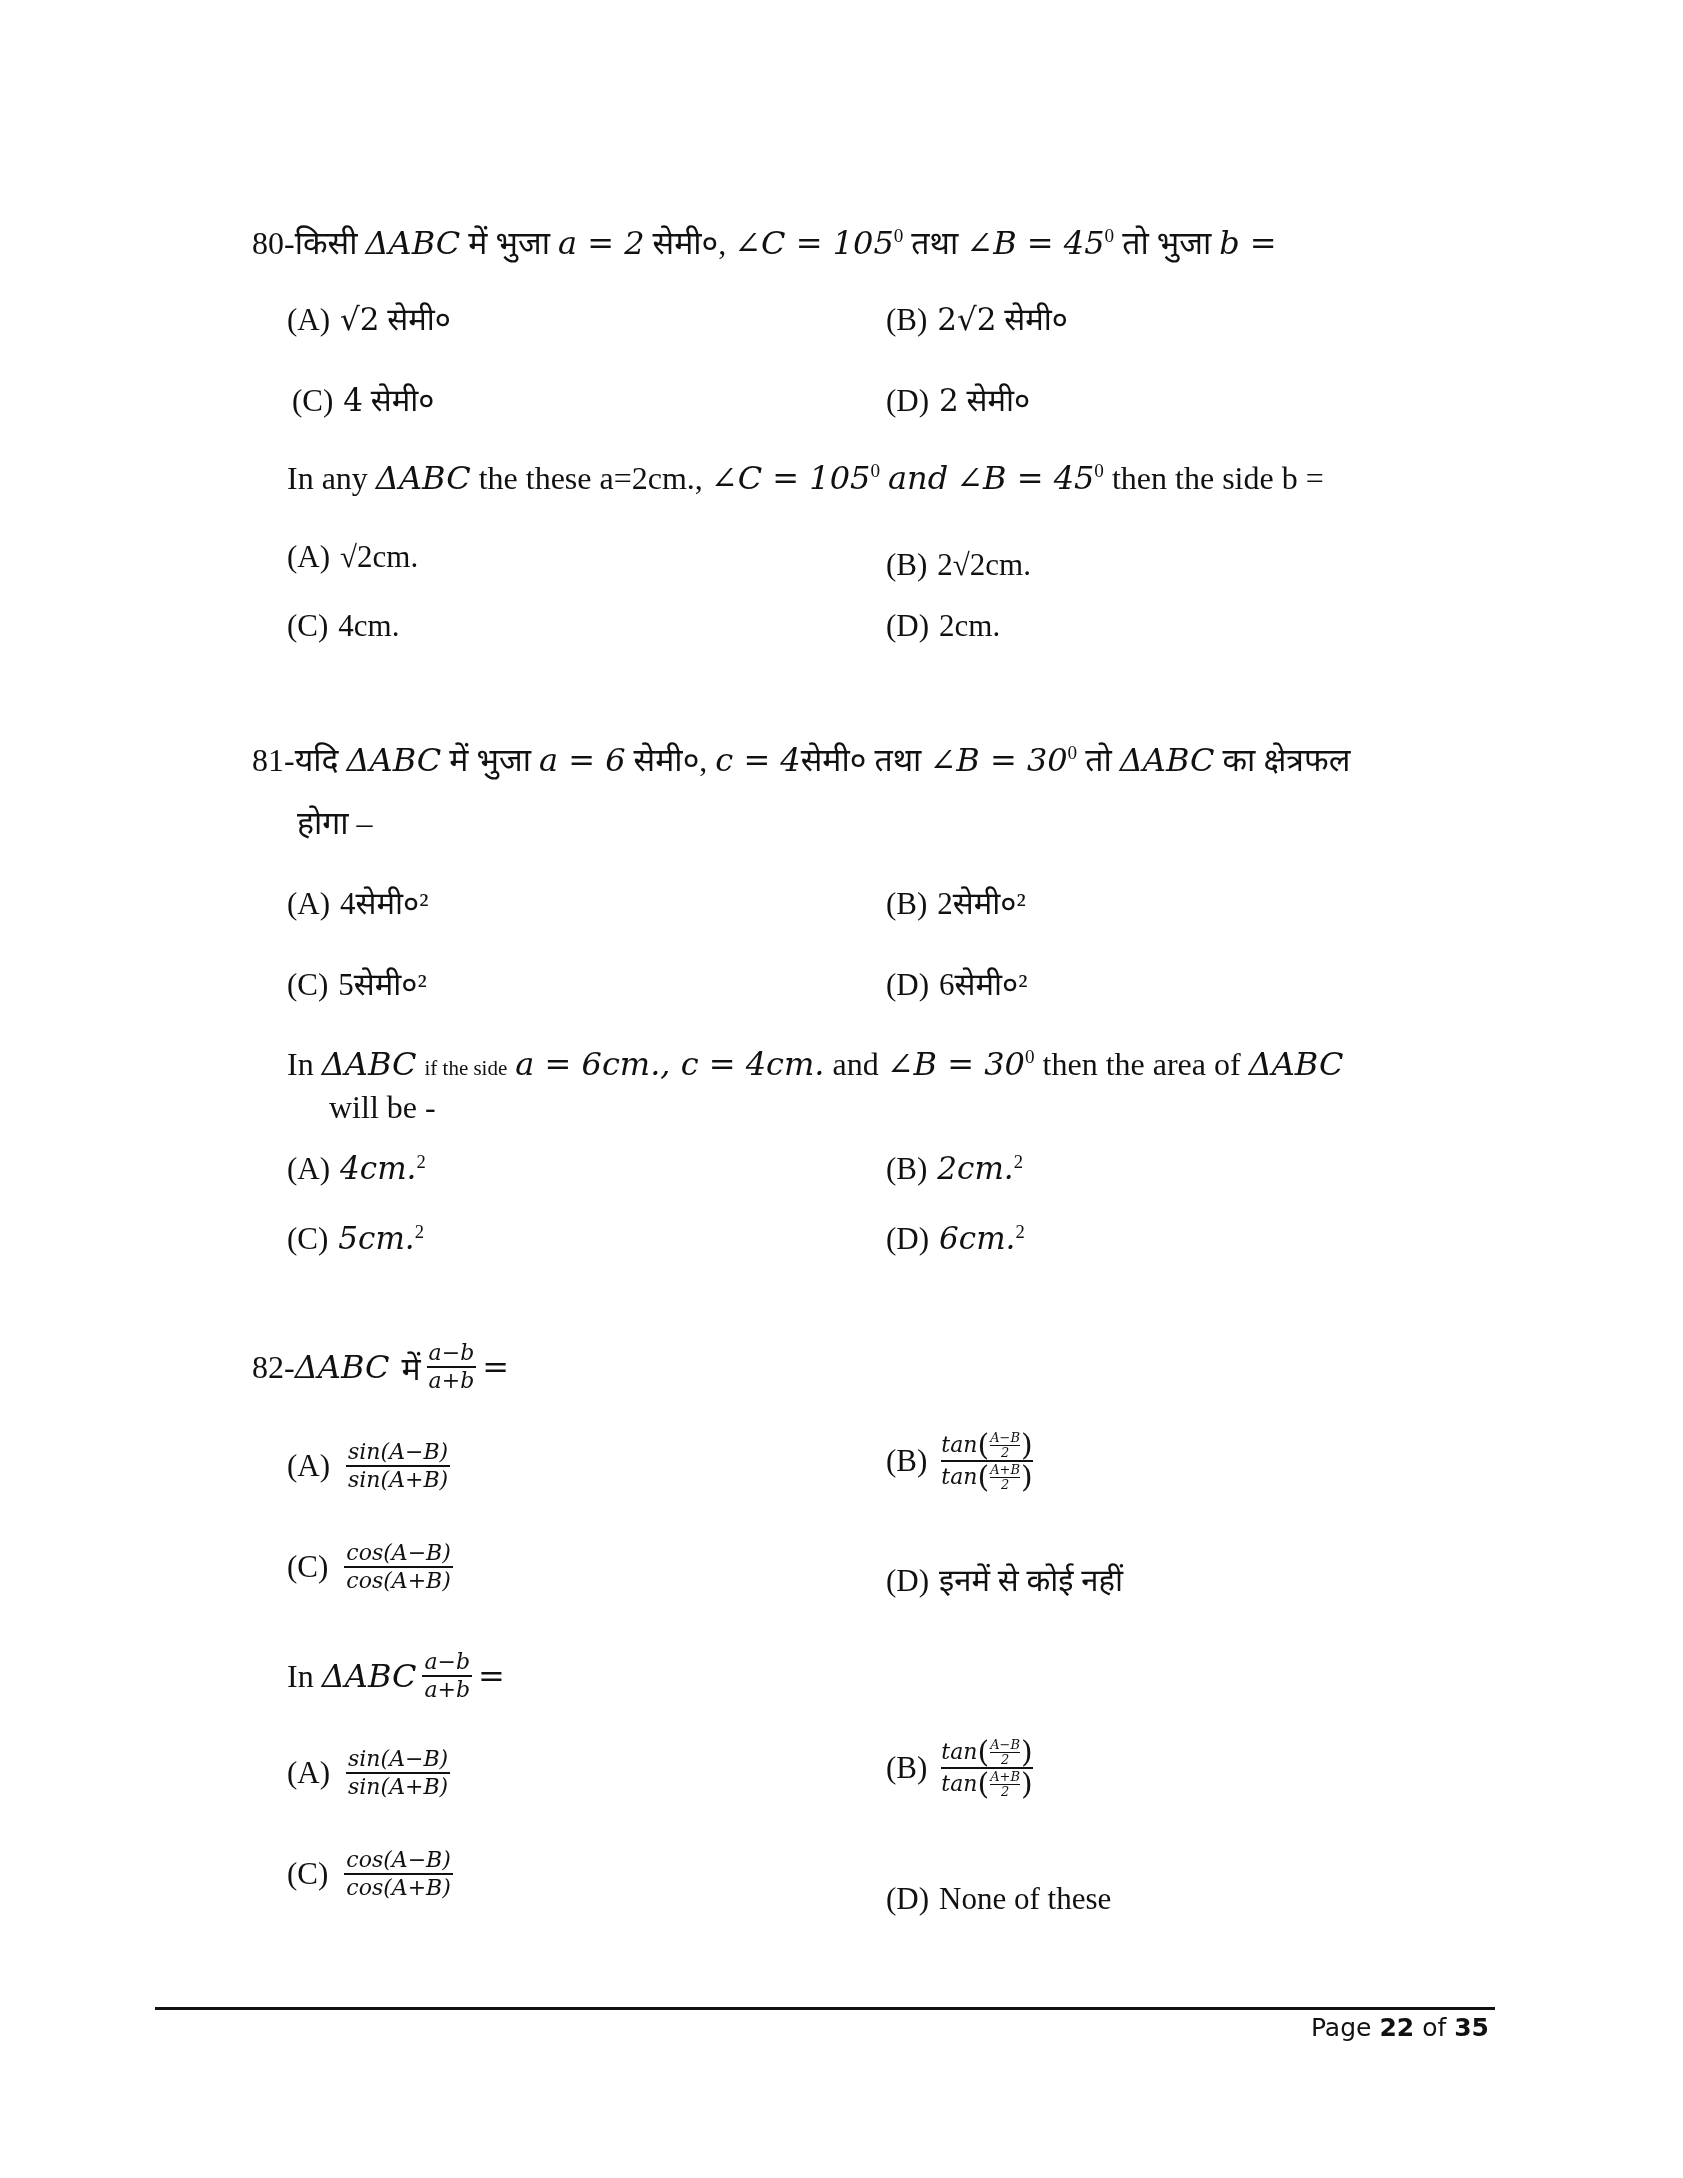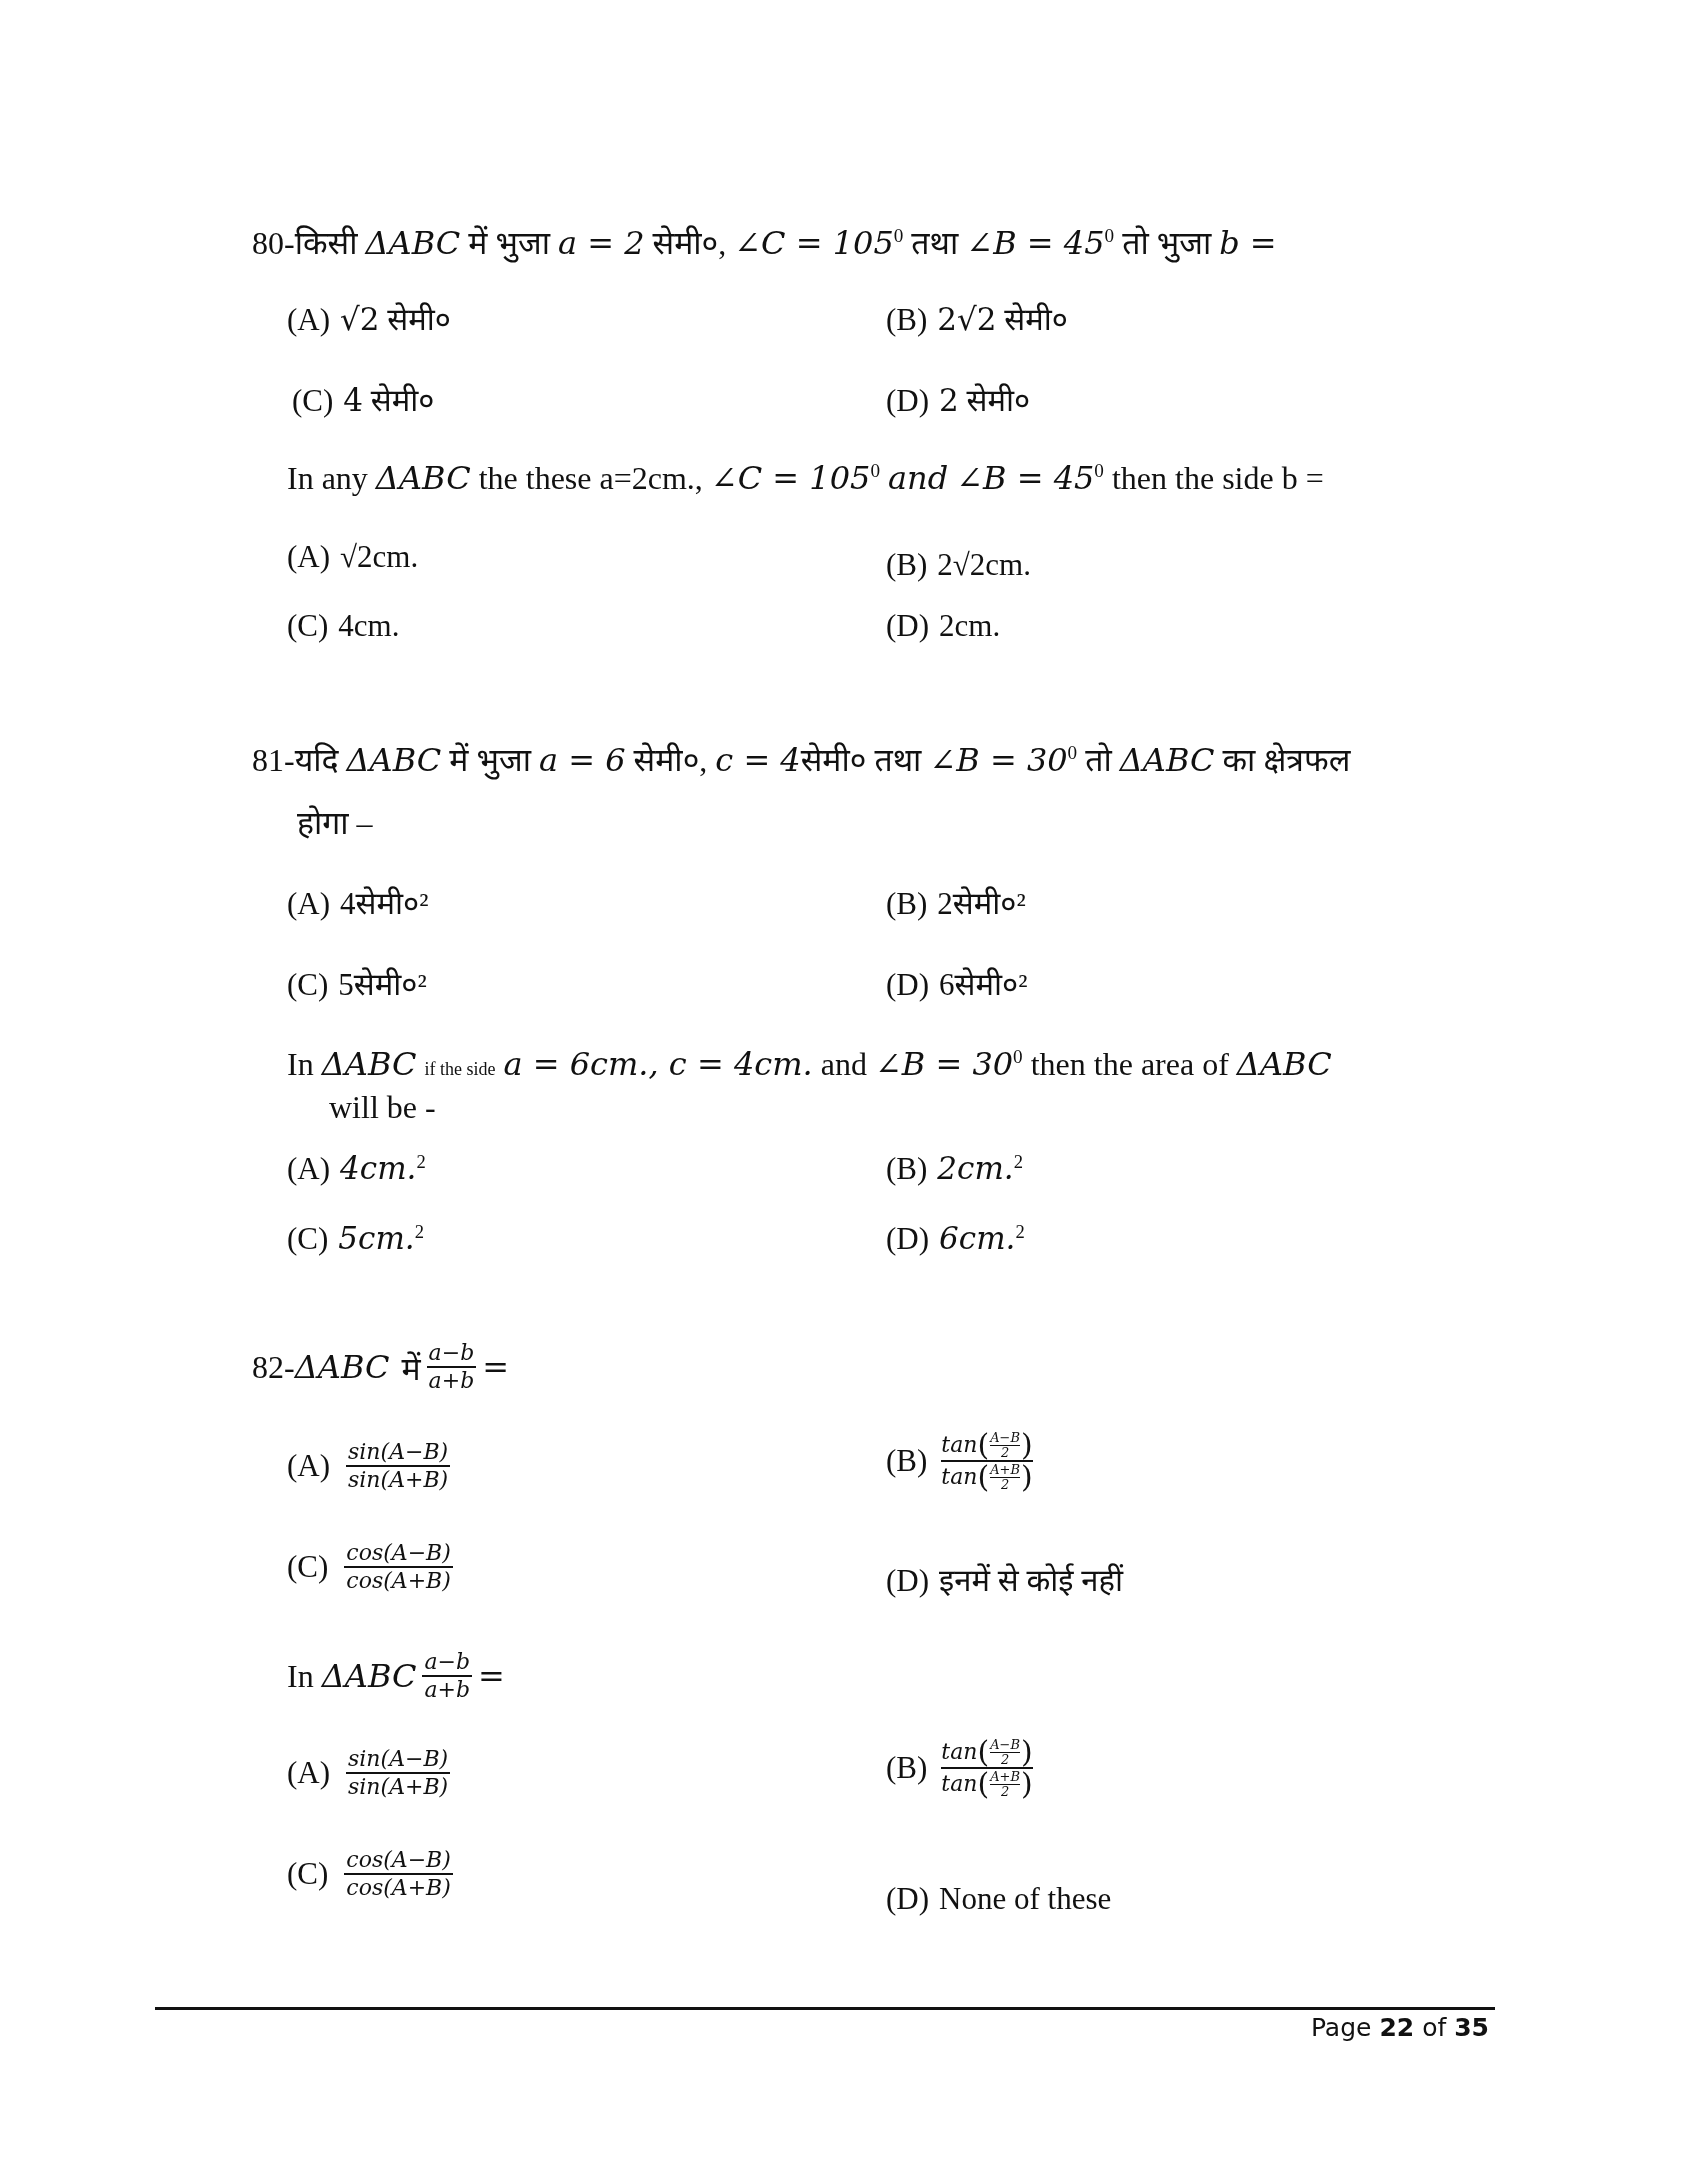--- a/index.html
+++ b/index.html
@@ -99,21 +99,21 @@
 <div class="abs opt" style="left:287px; top:962px;">
   <span class="lbl">(C)</span><span>5सेमी०²</span>
 </div>
 <div class="abs opt" style="left:886px; top:962px;">
   <span class="lbl">(D)</span><span>6सेमी०²</span>
 </div>
 
 <div class="abs q" style="left:287px; top:1045px;">
   <span>In</span>
   <span class="m">ΔABC</span>
-  <span style="font-size:18px;">if the side</span>
+  <span style="font-size:21px;">if the side</span>
   <span class="m">a = 6cm., c = 4cm.</span>
   <span>and</span>
   <span class="m">∠B = 30</span><sup>0</sup>
   <span>then the area of</span>
   <span class="m">ΔABC</span>
 </div>
 <div class="abs q" style="left:287px; top:1089px;margin-left:42px;">will be -</div>
 
 <div class="abs opt" style="left:287px; top:1150px;">
   <span class="lbl">(A)</span><span class="m">4cm.</span><sup>2</sup>

